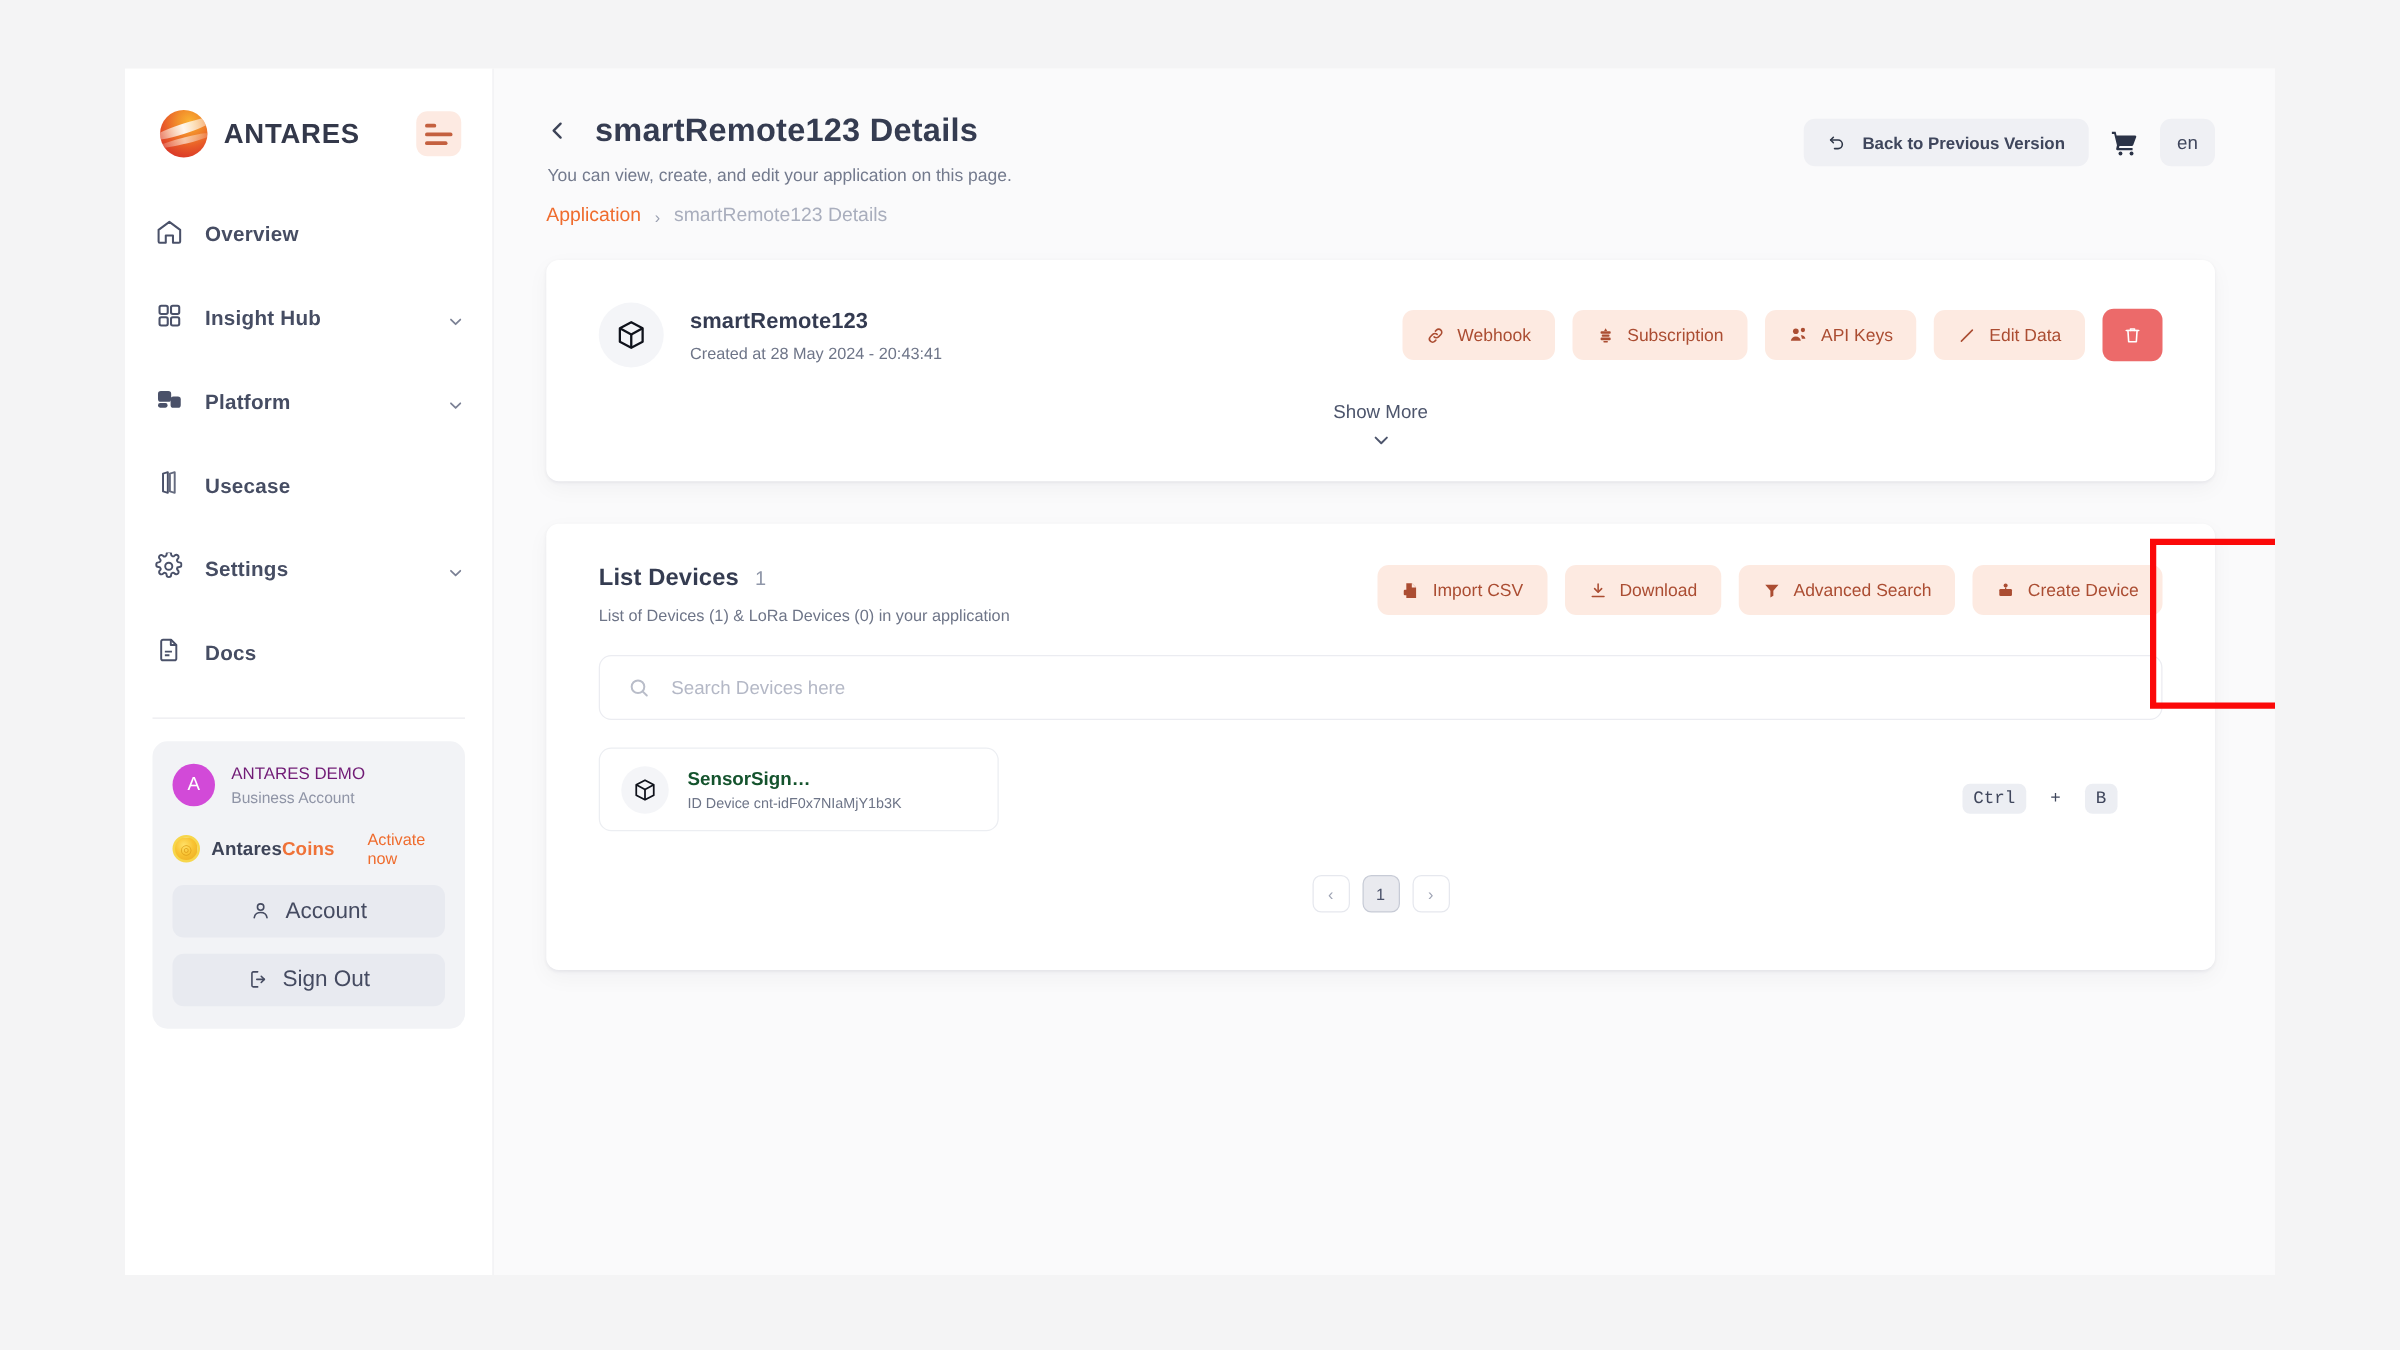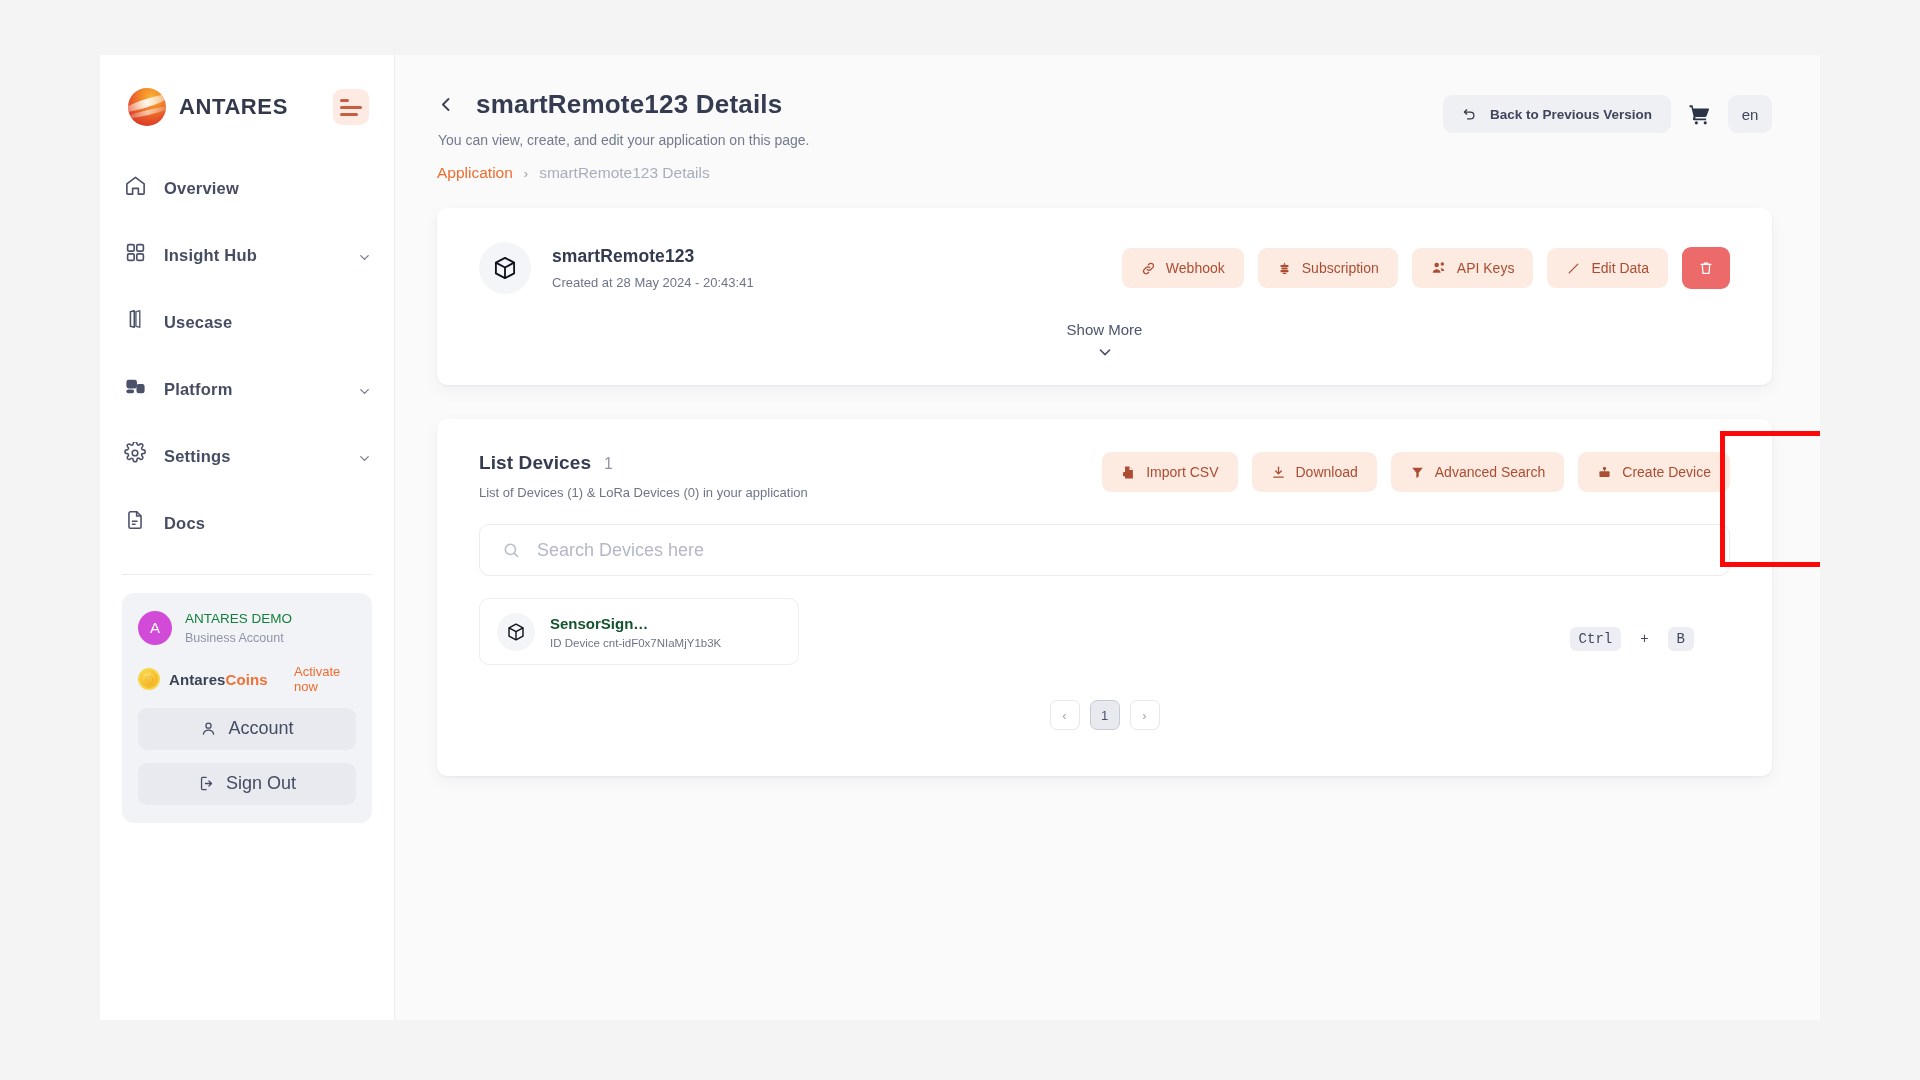--- a/index.html
+++ b/index.html
@@ -84,21 +84,21 @@
     padding: 16px 16px 18px 16px;
   }
   .acct-row { display: flex; align-items: center; gap: 13px; }
   .avatar {
     width: 34px; height: 34px; border-radius: 50%;
     background: #d24ad8;
     color: #ffffff; font-size: 15px;
     display: flex; align-items: center; justify-content: center;
     flex: none;
   }
-  .acct-name { font-size: 13.5px; color: #15803d; line-height: 1.45; }
+  .acct-name { font-size: 13.5px; color: #701a75; line-height: 1.45; }
   .acct-sub { font-size: 12.5px; color: #8f94a6; line-height: 1.45; }
 
   .coins-row { display: flex; align-items: center; gap: 9px; margin-top: 17px; }
   .coin-ico {
     width: 22px; height: 22px; border-radius: 50%;
     background: radial-gradient(circle at 40% 35%, #ffe169 0%, #f9c433 45%, #eaa81f 100%);
     border: 2px solid #f7d64b; flex: none;
     display:flex; align-items:center; justify-content:center;
     font-size: 11px; color: #e0a31d;
   }
@@ -199,21 +199,21 @@
   .dev-btns { margin-left: auto; display: flex; align-items: center; gap: 14px; }
 
   .search-wrap {
     margin-top: 24px; height: 52px; border: 1px solid #ebecf1; border-radius: 10px;
     display: flex; align-items: center; padding: 0 22px; gap: 16px;
     background: #ffffff;
   }
   .search-wrap .s-ico { color: #b9bdc9; display: flex; }
   .search-input {
     border: none; outline: none; flex: 1; height: 100%;
-    font-family: inherit; font-size: 18px; color: #a21caf; background: transparent;
+    font-family: inherit; font-size: 15px; color: #a21caf; background: transparent;
   }
   .search-input::placeholder { color: #b4b8c6; }
 
   .device-item {
     margin-top: 22px; width: 320px; height: 67px;
     border: 1px solid #eceef2; border-radius: 10px;
     display: flex; align-items: center; padding: 0 17px; gap: 15px;
     cursor: pointer; background: #ffffff;
   }
   .dev-ico-wrap {
@@ -290,42 +290,42 @@
         <span class="nav-label">Insight Hub</span>
         <span class="caret">
           <svg width="15" height="15" viewBox="0 0 24 24" fill="none" stroke="currentColor" stroke-width="2.2" stroke-linecap="round" stroke-linejoin="round">
               <path d="m6 9 6 6 6-6"></path>
             </svg>
         </span>
       </div>
 
       <div class="nav-item">
         <span class="nav-ico">
-          <svg width="22" height="22" viewBox="0 0 24 24" fill="none" stroke="currentColor" stroke-width="1.7" stroke-linejoin="round">
-              <path d="M7 4.2 11.2 3v18L7 19.8Z"></path>
-              <path d="M13 4.2 17.2 3v18L13 19.8Z" opacity=".85"></path>
-            </svg>
-        </span>
-        <span class="nav-label">Usecase</span>
-      </div>
-
-      <div class="nav-item">
-        <span class="nav-ico">
           <svg width="23" height="23" viewBox="0 0 24 24" fill="currentColor">
               <rect x="2.5" y="5" width="11" height="9" rx="2.4"></rect>
               <rect x="13" y="9.5" width="8.5" height="9.5" rx="2.4"></rect>
               <rect x="2.5" y="15" width="8" height="4" rx="1.8"></rect>
             </svg>
         </span>
         <span class="nav-label">Platform</span>
         <span class="caret">
           <svg width="15" height="15" viewBox="0 0 24 24" fill="none" stroke="currentColor" stroke-width="2.2" stroke-linecap="round" stroke-linejoin="round">
               <path d="m6 9 6 6 6-6"></path>
             </svg>
         </span>
+      </div>
+
+      <div class="nav-item">
+        <span class="nav-ico">
+          <svg width="22" height="22" viewBox="0 0 24 24" fill="none" stroke="currentColor" stroke-width="1.7" stroke-linejoin="round">
+              <path d="M7 4.2 11.2 3v18L7 19.8Z"></path>
+              <path d="M13 4.2 17.2 3v18L13 19.8Z" opacity=".85"></path>
+            </svg>
+        </span>
+        <span class="nav-label">Usecase</span>
       </div>
 
       <div class="nav-item">
         <span class="nav-ico">
           <svg width="22" height="22" viewBox="0 0 24 24" fill="none" stroke="currentColor" stroke-width="1.7">
               <circle cx="12" cy="12" r="3.1"></circle>
               <path d="M19.4 13.5a1.6 1.6 0 0 0 .3 1.8l.1.1a2 2 0 1 1-2.8 2.8l-.1-.1a1.6 1.6 0 0 0-1.8-.3 1.6 1.6 0 0 0-1 1.5v.2a2 2 0 1 1-4 0v-.1a1.6 1.6 0 0 0-1-1.5 1.6 1.6 0 0 0-1.8.3l-.1.1a2 2 0 1 1-2.8-2.8l.1-.1a1.6 1.6 0 0 0 .3-1.8 1.6 1.6 0 0 0-1.5-1h-.2a2 2 0 0 1 0-4h.1a1.6 1.6 0 0 0 1.5-1 1.6 1.6 0 0 0-.3-1.8l-.1-.1a2 2 0 1 1 2.8-2.8l.1.1a1.6 1.6 0 0 0 1.8.3h.1a1.6 1.6 0 0 0 1-1.5v-.2a2 2 0 0 1 4 0v.1a1.6 1.6 0 0 0 1 1.5 1.6 1.6 0 0 0 1.8-.3l.1-.1a2 2 0 1 1 2.8 2.8l-.1.1a1.6 1.6 0 0 0-.3 1.8v.1a1.6 1.6 0 0 0 1.5 1h.2a2 2 0 0 1 0 4h-.1a1.6 1.6 0 0 0-1.5 1Z"></path>
             </svg>
         </span>
         <span class="nav-label">Settings</span>

